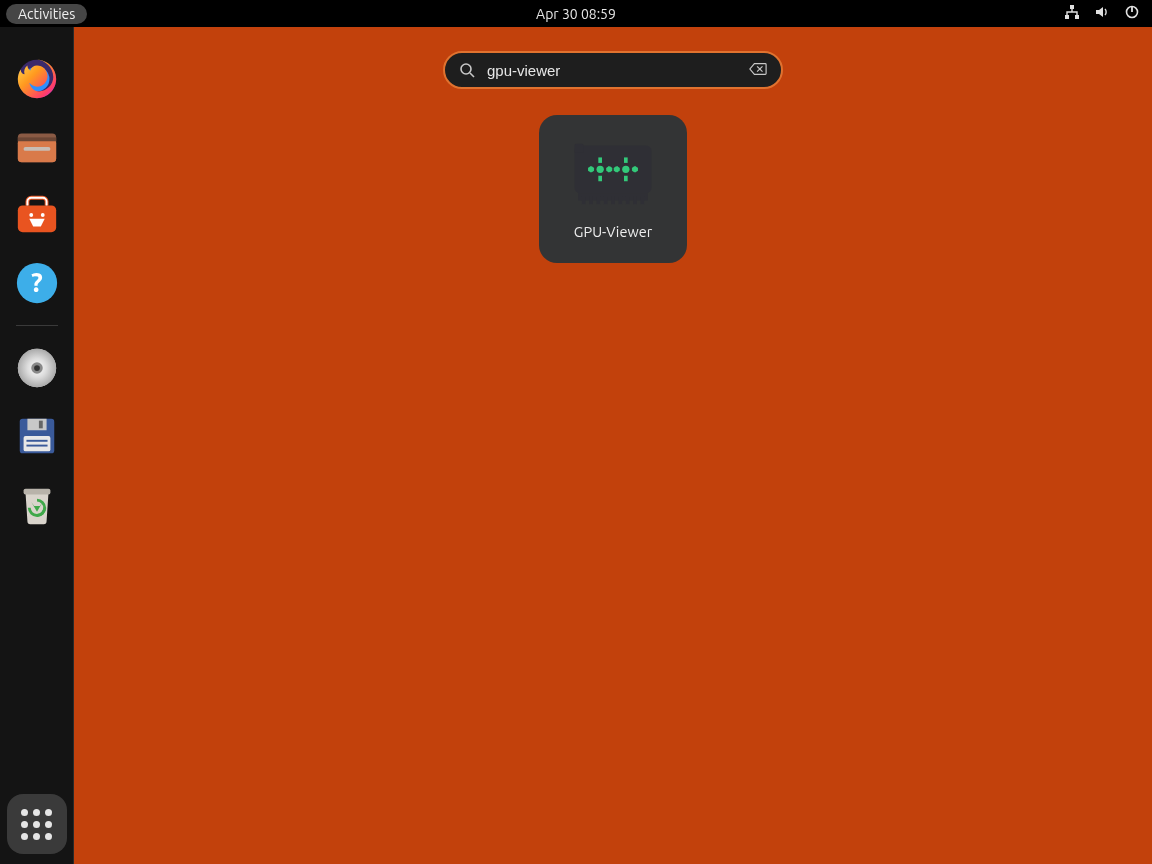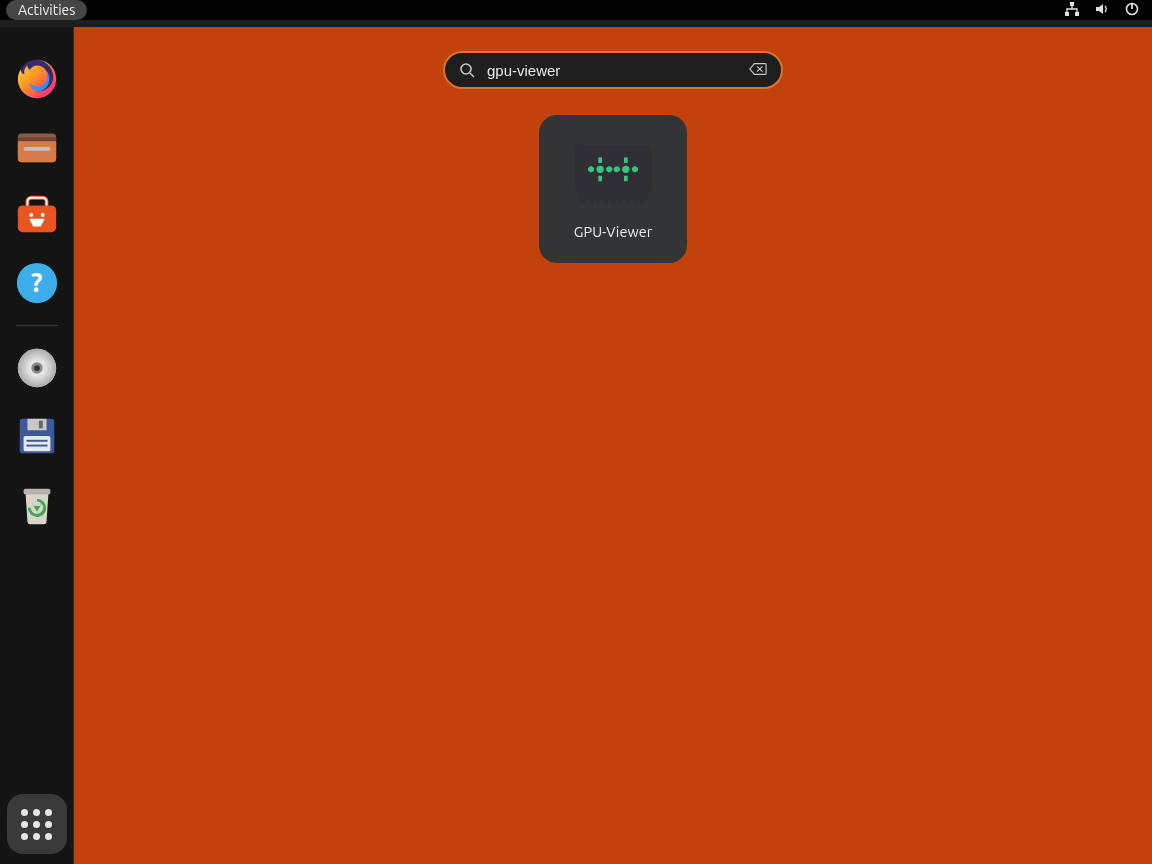--- a/index.html
+++ b/index.html
@@ -7,21 +7,21 @@
   width: 1152px; height: 864px;
   background: #1e1e1e;
   font-family: Ubuntu, "Segoe UI", sans-serif;
   color: #e6e6e6;
   overflow: hidden;
 }
 
 
 .topbar {
   position: absolute; top: 0; left: 0; right: 0;
-  height: 20px;
+  height: 27px;
   background: #000000;
   display: flex; align-items: center;
   z-index: 10;
 }
 .activities-pill {
   margin-left: 6px;
   background: #464646;
   color: #f0f0f0;
   font-size: 14px;
   padding: 2px 12px;
@@ -129,20 +129,21 @@
   color: #eeeeee;
 }
 </style>
 </head>
 <body>
 
 <div class="topbar">
   <div class="activities-pill">
     <span>Activities</span>
   </div>
+  <div class="clock">Apr 30  08:59</div>
   <div class="tray">
     <span>
       <svg viewBox="0 0 16 16">
           <rect x="6" y="1" width="4" height="4"></rect>
           <rect x="1" y="11" width="4" height="4"></rect>
           <rect x="11" y="11" width="4" height="4"></rect>
           <path d="M8 5v3M3 11V8h10v3" stroke="#e0e0e0" stroke-width="1.4" fill="none"></path>
         </svg>
     </span>
     <span>

